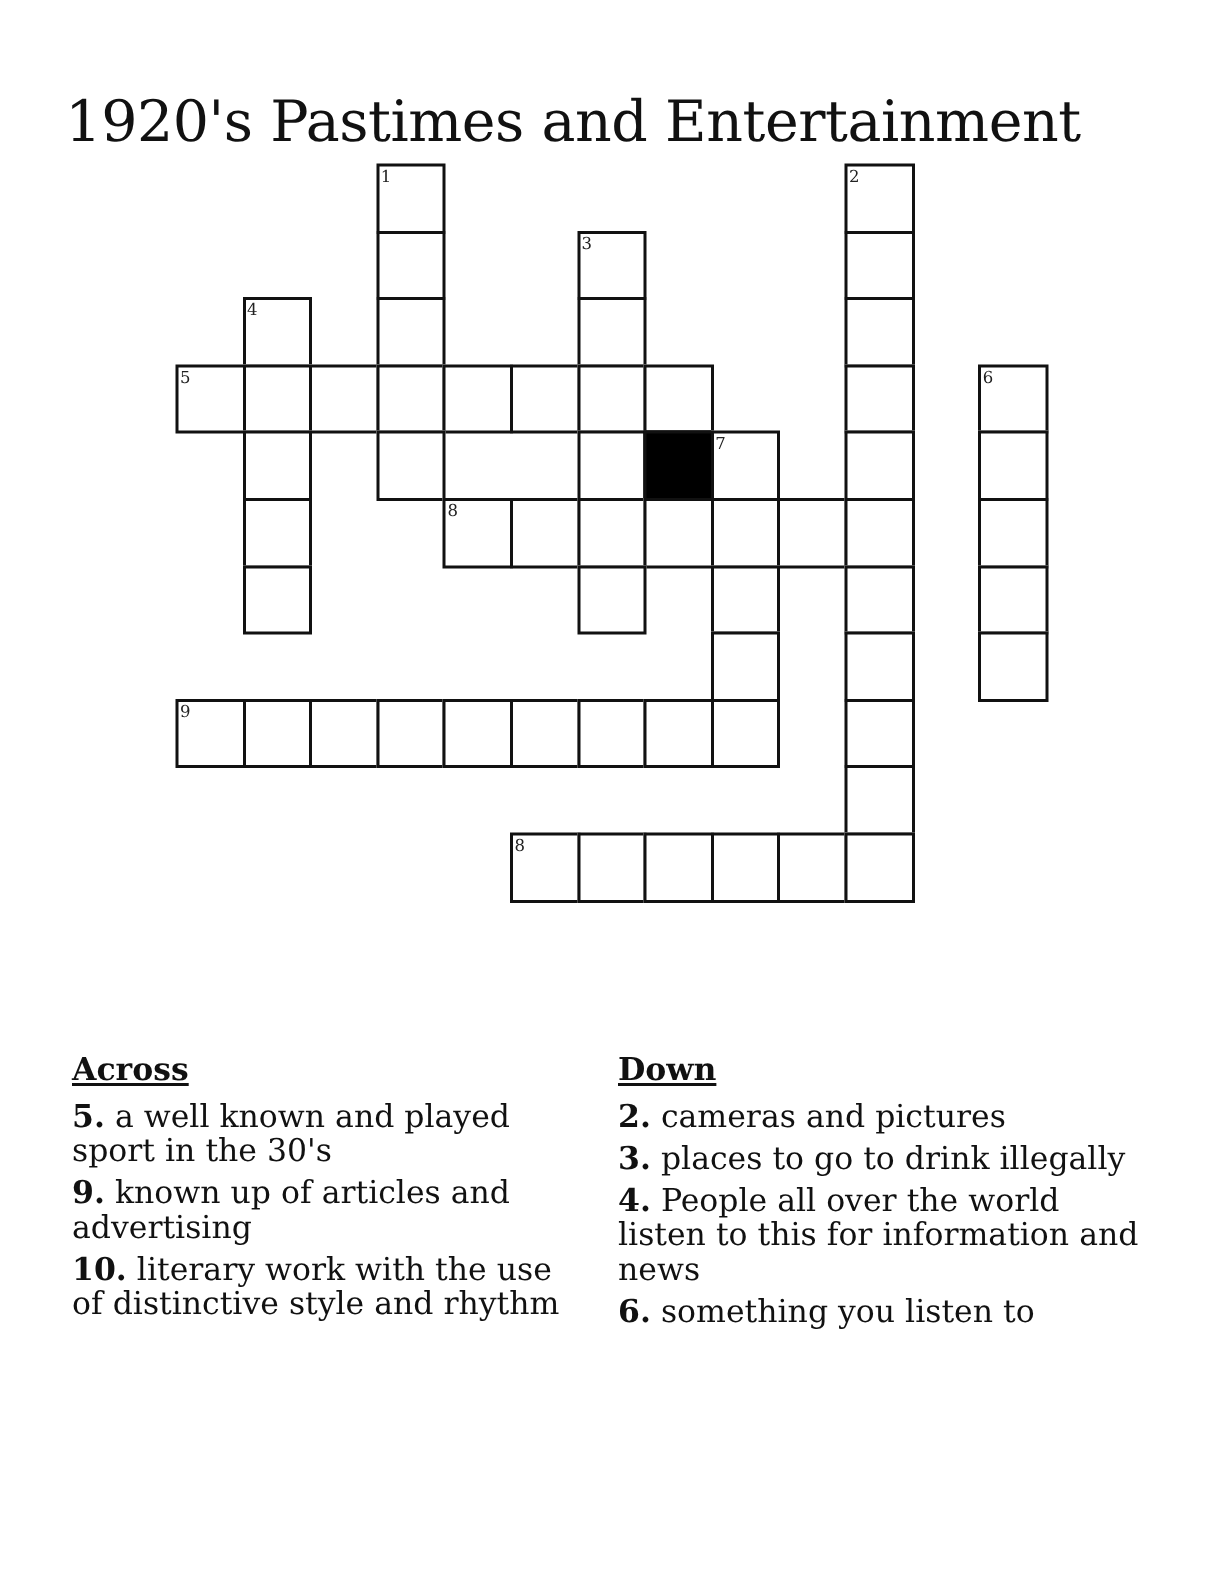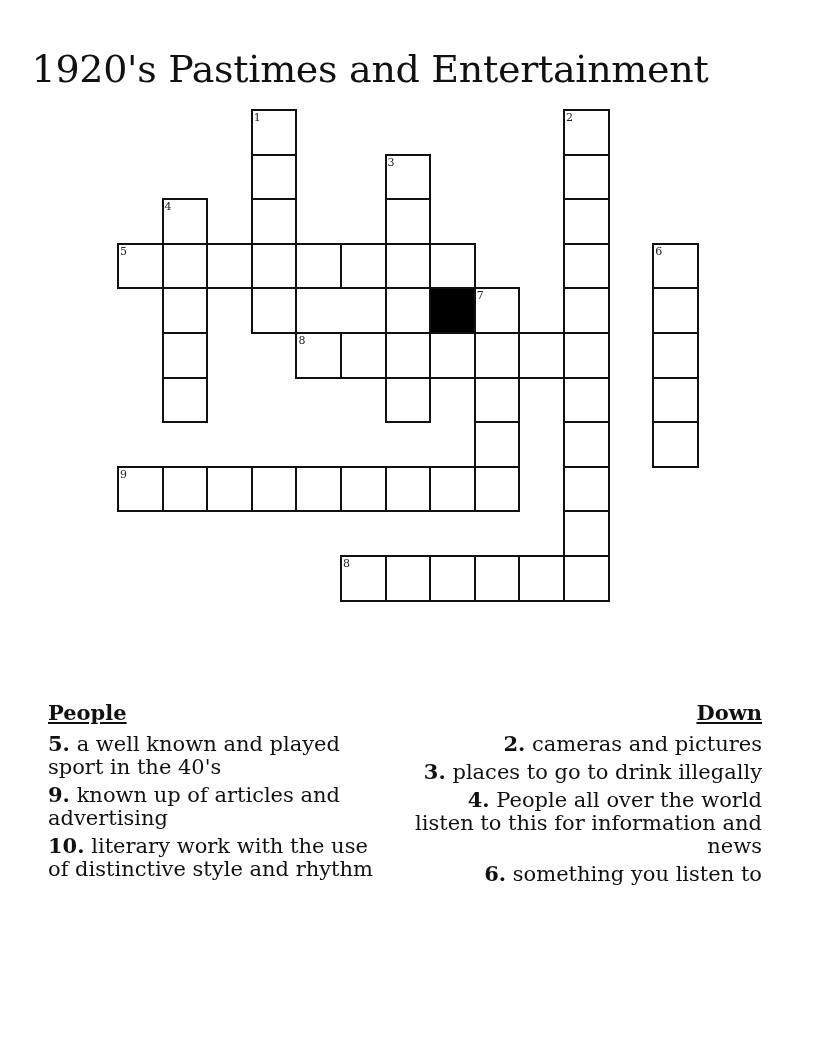--- a/index.html
+++ b/index.html
@@ -17,21 +17,21 @@
     }
     .title {
       position: absolute;
       left: 0;
       top: 40px;
       width: 732px;
       text-align: center;
       font-size: 38px;
       line-height: 50px;
       font-weight: normal;
-      margin: 4px;
+      margin: 16px;
       letter-spacing: -0.3px;
     }
     .grid {
       position: absolute;
       left: 0;
       top: 0;
       width: 816px;
       height: 640px;
     }
     .cell {
@@ -53,21 +53,21 @@
       line-height: 13px;
       color: #222;
     }
     .clues {
       position: absolute;
       top: 700px;
       font-size: 21px;
       line-height: 23px;
     }
     .clues.across { left: 48px; width: 345px; }
-    .clues.down { left: 412px; width: 350px; text-align: right; }
+    .clues.down { left: 412px; width: 350px; }
     .clues h2 {
       font-size: 21px;
       font-weight: bold;
       text-decoration: underline;
       margin: 0 0 6px 0;
       line-height: 26px;
     }
     .clue {
       margin: 0 0 4px 0;
     }
@@ -157,22 +157,22 @@
       <span class="num">8</span>
     </div>
     <div class="cell" style="left: 384.6px; top: 555px;"></div>
     <div class="cell" style="left: 429.2px; top: 555px;"></div>
     <div class="cell" style="left: 473.8px; top: 555px;"></div>
     <div class="cell" style="left: 518.4px; top: 555px;"></div>
     <div class="cell" style="left: 563px; top: 555px;"></div>
   </div>
 
 <div class="clues across">
-  <h2>People</h2>
-  <div class="clue"><span class="cnum">5.</span> <span>a well known and played sport in the 40's</span></div>
+  <h2>Across</h2>
+  <div class="clue"><span class="cnum">5.</span> <span>a well known and played sport in the 30's</span></div>
   <div class="clue"><span class="cnum">9.</span> <span>known up of articles and advertising</span></div>
   <div class="clue"><span class="cnum">10.</span> <span>literary work with the use of distinctive style and rhythm</span></div>
 </div>
 
 <div class="clues down">
   <h2>Down</h2>
   <div class="clue"><span class="cnum">2.</span> <span>cameras and pictures</span></div>
   <div class="clue"><span class="cnum">3.</span> <span>places to go to drink illegally</span></div>
   <div class="clue"><span class="cnum">4.</span> <span>People all over the world listen to this for information and news</span></div>
   <div class="clue"><span class="cnum">6.</span> <span>something you listen to</span></div>

